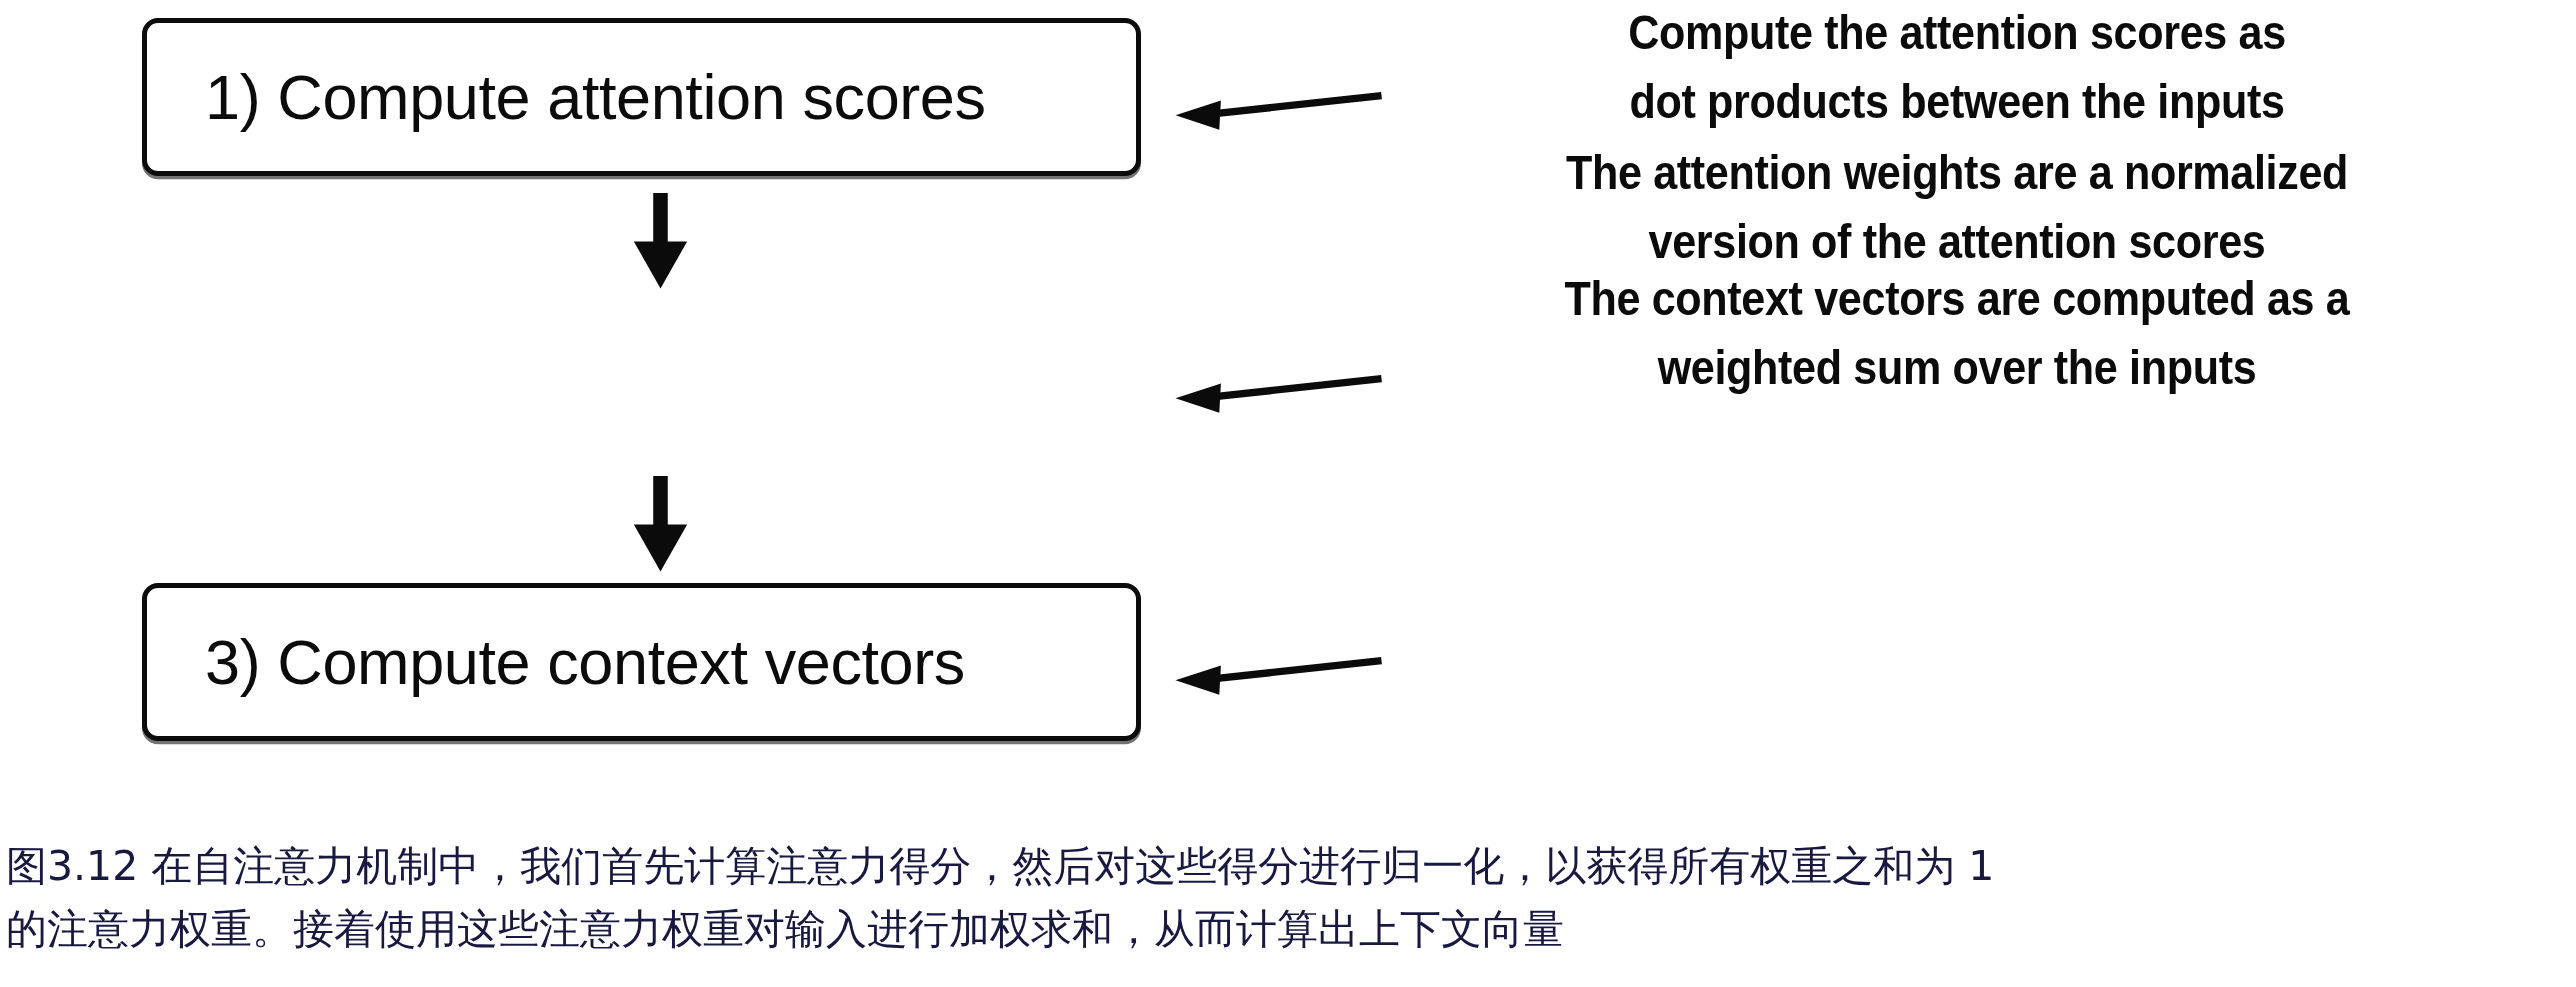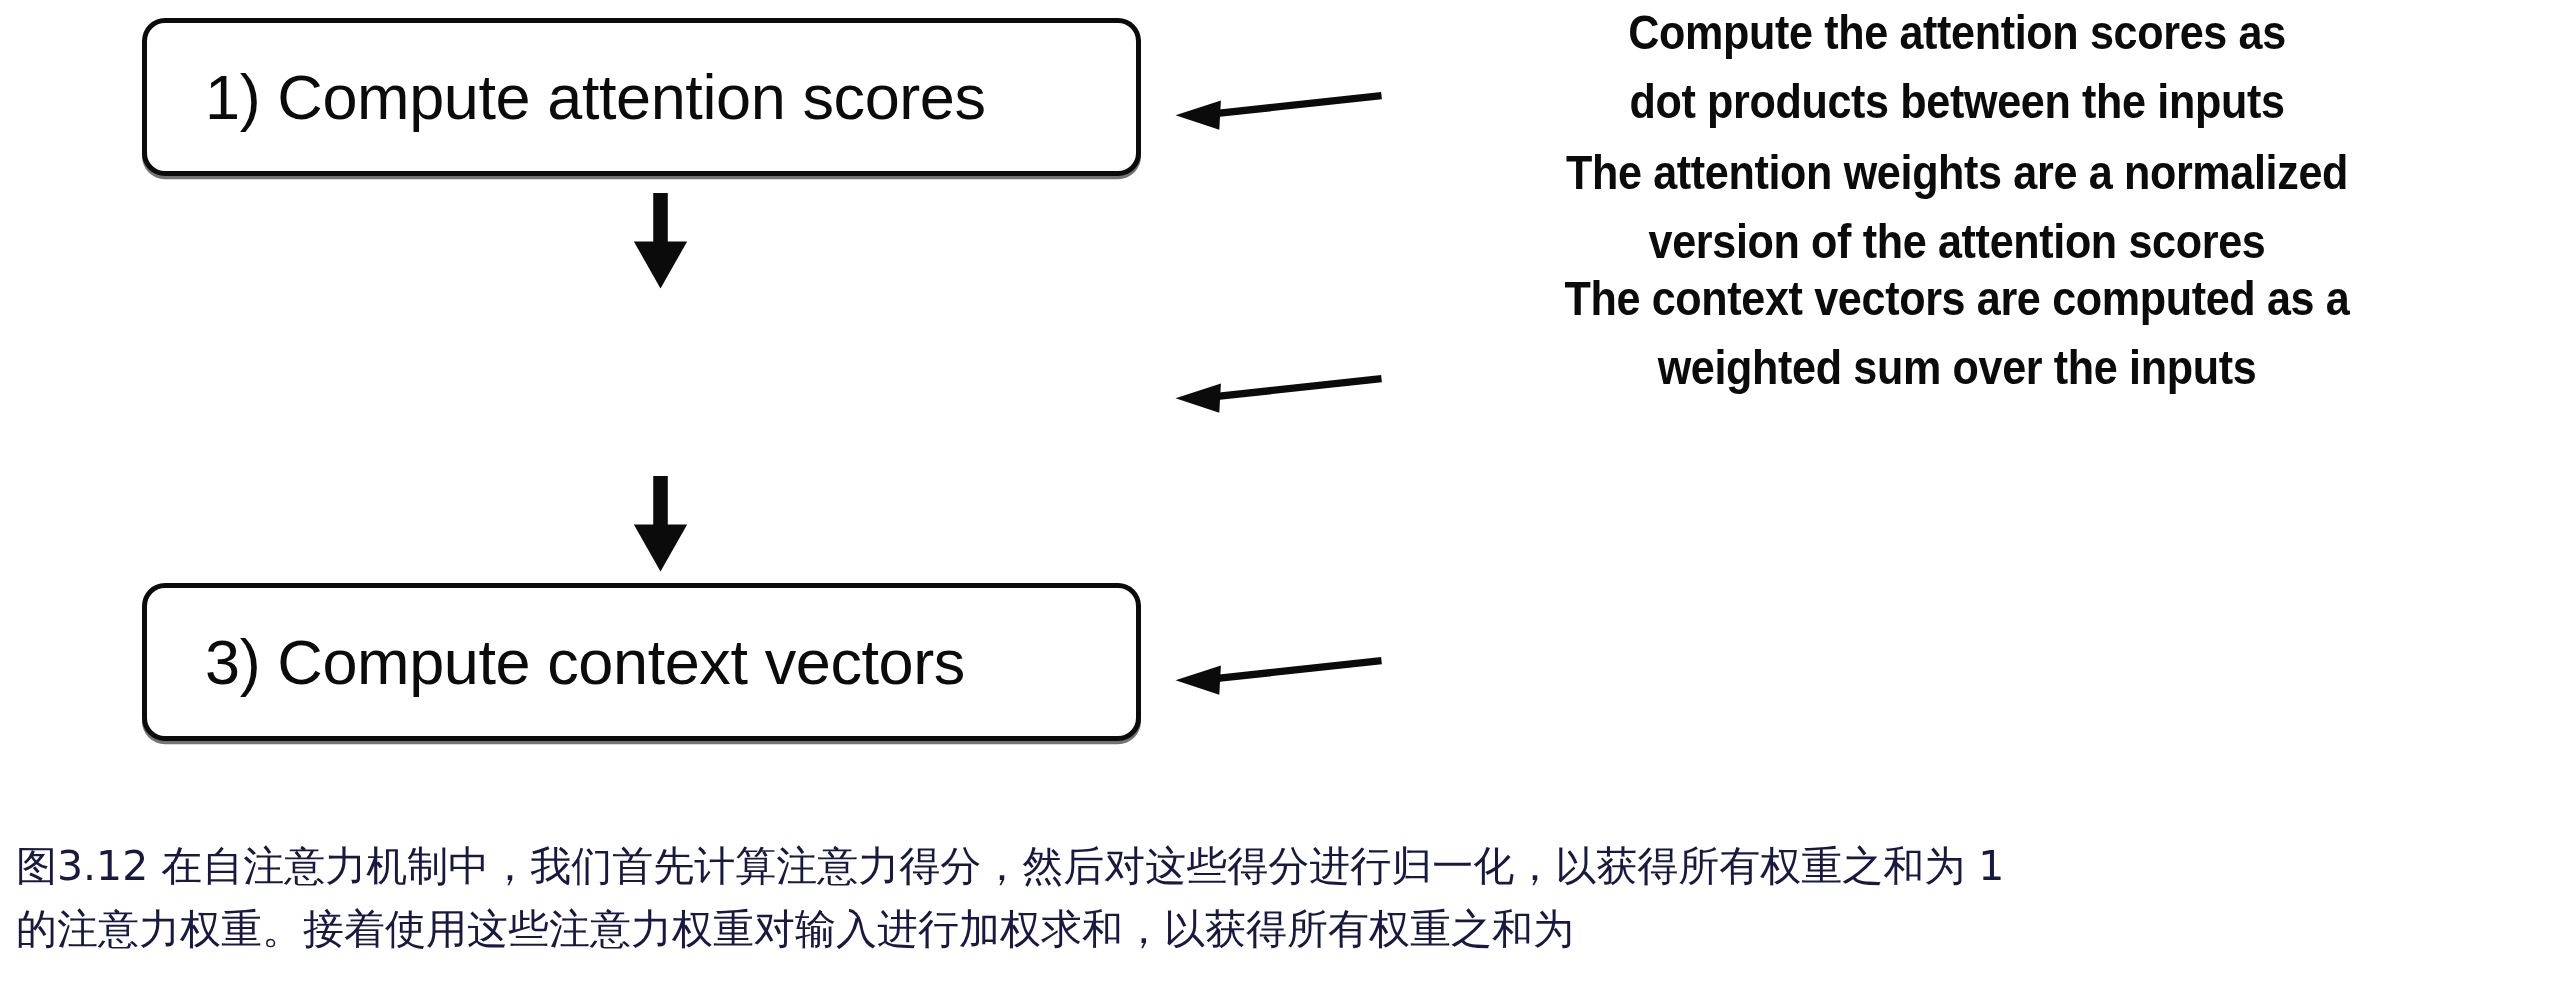--- a/index.html
+++ b/index.html
@@ -25,21 +25,21 @@
     height: 780px;
   }
 
   .step-box {
     position: absolute;
     left: 142px;
     width: 999px;
     height: 158px;
     box-sizing: border-box;
     border: 5.7px solid #0b0b0b;
-    border-radius: 23px;
+    border-radius: 16px;
     background: #ffffff;
     display: flex;
     align-items: center;
     box-shadow: 0 3.2px 0 0 rgba(0,0,0,0.55);
   }
   .step-box-label {
     padding-left: 58px;
     font-family: "Liberation Sans", sans-serif;
     font-size: 63px;
     font-weight: 400;
@@ -92,21 +92,21 @@
   .annotation .line { display: block; }
   .annotation .line + .line { margin-top: 19.5px; }
 
   #annotation-1 { top: 8px; }
   #annotation-2 { top: 148px; }
   #annotation-3 { top: 274px; }
 
   
   #caption {
     position: absolute;
-    left: 16px;
+    left: 6px;
     top: 835px;
     width: 2550px;
     color: #181840;
     font-family: "DejaVu Sans", "Liberation Sans", sans-serif;
     font-size: 41px;
     font-weight: 400;
     line-height: 63px;
     letter-spacing: 0px;
   }
   #caption .caption-line { display: block; white-space: nowrap; }
@@ -172,15 +172,15 @@
 
   <div class="annotation" id="annotation-3">
     <span class="line">The context vectors are computed as a</span>
     <span class="line">weighted sum over the inputs</span>
   </div>
 
 </div>
 
 <div id="caption">
   <span class="caption-line">图3.12 在自注意力机制中，我们首先计算注意力得分，然后对这些得分进行归一化，以获得所有权重之和为 1</span>
-  <span class="caption-line">的注意力权重。接着使用这些注意力权重对输入进行加权求和，以获得所有权重之和为</span>
+  <span class="caption-line">的注意力权重。接着使用这些注意力权重对输入进行加权求和，从而计算出上下文向量</span>
 </div>
 
 
 </body></html>

